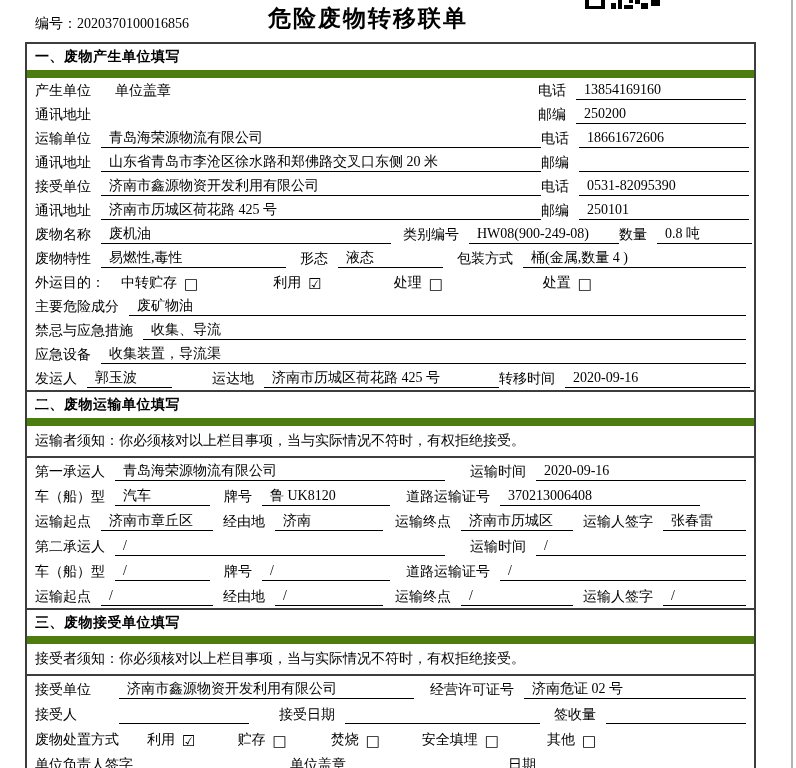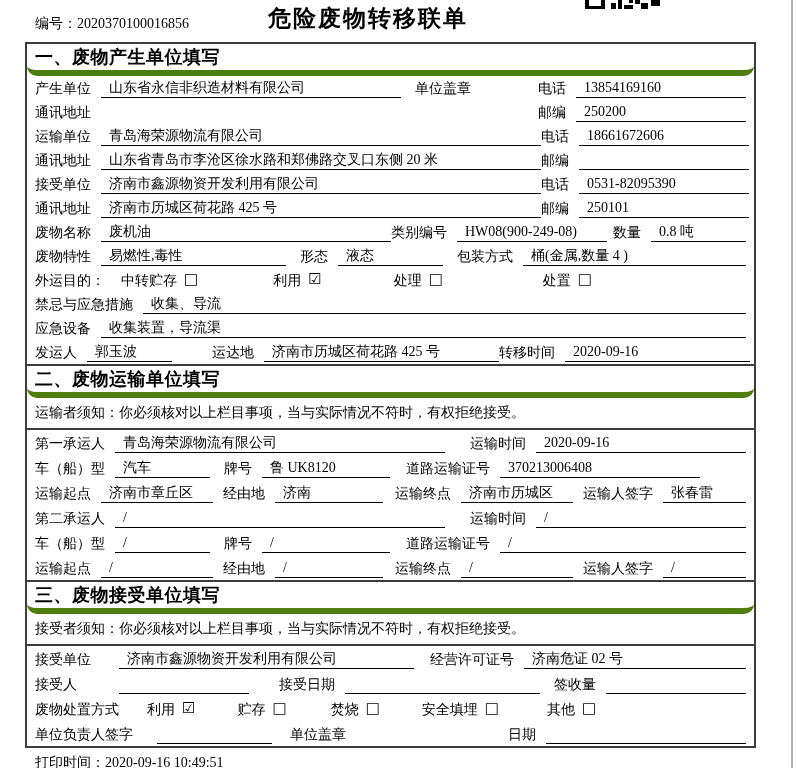--- a/index.html
+++ b/index.html
@@ -7,30 +7,30 @@
          font-family:"Liberation Serif","DejaVu Serif",serif;font-size:14px;color:#000;}
   .page-edge{position:absolute;right:3px;top:0;bottom:0;width:2px;background:#b4b4b4;}
   
   .hdr{position:relative;height:42px;}
   .docno{position:absolute;left:35px;top:15px;white-space:nowrap;}
   .doc-title{position:absolute;left:0;right:60px;top:3px;text-align:center;font-size:23px;font-weight:bold;letter-spacing:2px;}
   .qr{position:absolute;left:585px;top:0;}
   
   .box{margin-left:25px;width:731px;border:2px solid #3d3d3d;box-sizing:border-box;background:#fff;}
   .box + .box{margin-top:-2px;}
-  .sec-h{font-weight:bold;height:26px;line-height:26px;padding-left:8px;font-size:18px;
-         border-bottom:6px solid #4d7c0f;letter-spacing:.5px;border-radius:10px;}
+  .sec-h{font-weight:bold;height:26px;line-height:26px;padding-left:8px;font-size:14px;
+         border-bottom:8px solid #4d7c0f;letter-spacing:.5px;}
   .note{height:30px;line-height:30px;padding-left:8px;border-bottom:2px solid #3d3d3d;white-space:nowrap;}
   .row{display:flex;align-items:flex-end;height:24px;padding:0 8px 2px 8px;white-space:nowrap;box-sizing:border-box;}
   .s2 .row,.s3 .row{height:25px;}
   .lbl{flex:none;margin-right:10px;}
   .u{border-bottom:1px solid #000;padding:0 8px;min-height:18px;box-sizing:border-box;flex:none;}
   .u.grow{flex:1 1 auto;}
   .ml-auto{margin-left:auto;}
-  .opt{display:inline-flex;align-items:flex-start;gap:7px;margin-top:16px;}
+  .opt{display:inline-flex;align-items:flex-end;gap:7px;margin-top:16px;}
   .chk{font-family:"DejaVu Sans","Liberation Sans",sans-serif;font-size:15px;line-height:1;}
   .footer{margin:6px 0 0 35px;white-space:nowrap;}
 </style>
 </head>
 <body>
 
 <div class="sheet">
   <div class="page-edge"></div>
 
   <div class="hdr">
@@ -52,21 +52,20 @@
         <rect x="44" y="0" width="4" height="3"></rect>
       </g>
     </svg>
   </div>
 
   <div class="box s1">
     <div class="sec-h">一、废物产生单位填写</div>
 
     <div class="row">
       <span class="lbl">产生单位</span>
-      <span class="u" style="width:300px">山东省永信非织造材料有限公司</span>
       <span class="lbl" style="margin-left:14px">单位盖章</span>
       <span class="lbl ml-auto">电话</span>
       <span class="u" style="width:170px">13854169160</span>
     </div>
 
     <div class="row">
       <span class="lbl">通讯地址</span>
       <span class="lbl ml-auto">邮编</span>
       <span class="u" style="width:170px">250200</span>
     </div>
@@ -95,21 +94,21 @@
     <div class="row">
       <span class="lbl">通讯地址</span>
       <span class="u" style="width:440px">济南市历城区荷花路 425 号</span>
       <span class="lbl ml-auto">邮编</span>
       <span class="u" style="width:170px">250101</span>
     </div>
 
     <div class="row">
       <span class="lbl">废物名称</span>
       <span class="u" style="width:290px">废机油</span>
-      <span class="lbl" style="">类别编号</span>
+      <span class="lbl" style="margin-left:12px">类别编号</span>
       <span class="u" style="width:150px">HW08(900-249-08)</span>
       <span class="lbl ml-auto">数量</span>
       <span class="u" style="width:95px">0.8 吨</span>
     </div>
 
     <div class="row">
       <span class="lbl">废物特性</span>
       <span class="u" style="width:185px">易燃性,毒性</span>
       <span class="lbl" style="margin-left:14px">形态</span>
       <span class="u" style="width:105px">液态</span>
@@ -130,20 +129,24 @@
       <span class="opt" style="margin-left:72px">
         <span>处理</span>
         <span class="chk">□</span>
       </span>
       <span class="opt" style="margin-left:100px">
         <span>处置</span>
         <span class="chk">□</span>
       </span>
     </div>
 
+    <div class="row">
+      <span class="lbl">主要危险成分</span>
+      <span class="u grow">废矿物油</span>
+    </div>
 
     <div class="row">
       <span class="lbl">禁忌与应急措施</span>
       <span class="u grow">收集、导流</span>
     </div>
 
     <div class="row">
       <span class="lbl">应急设备</span>
       <span class="u grow">收集装置，导流渠</span>
     </div>

